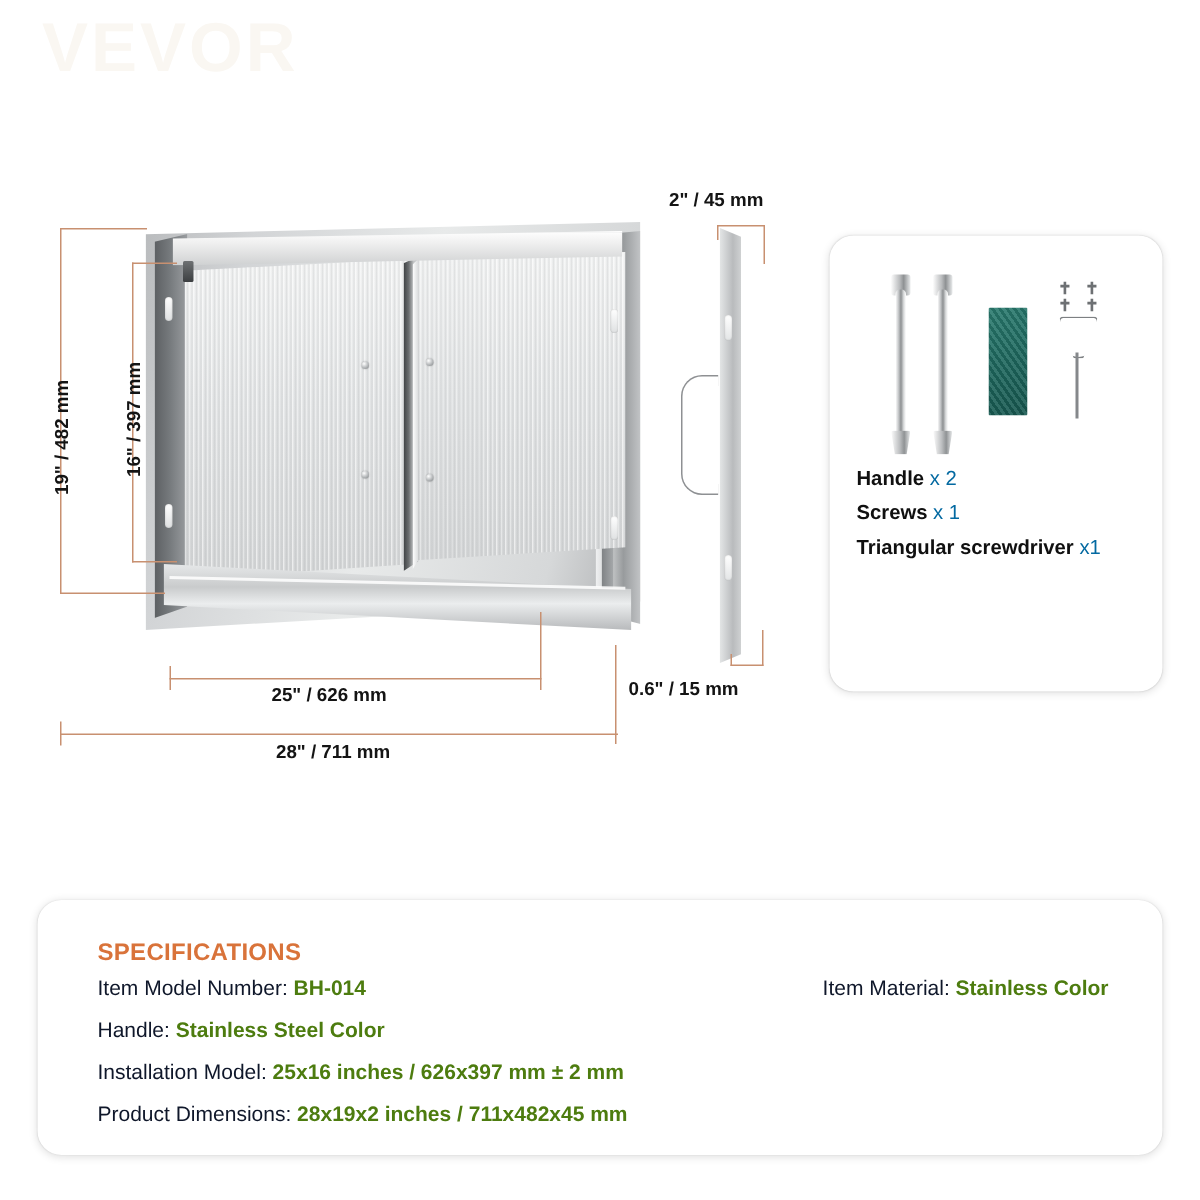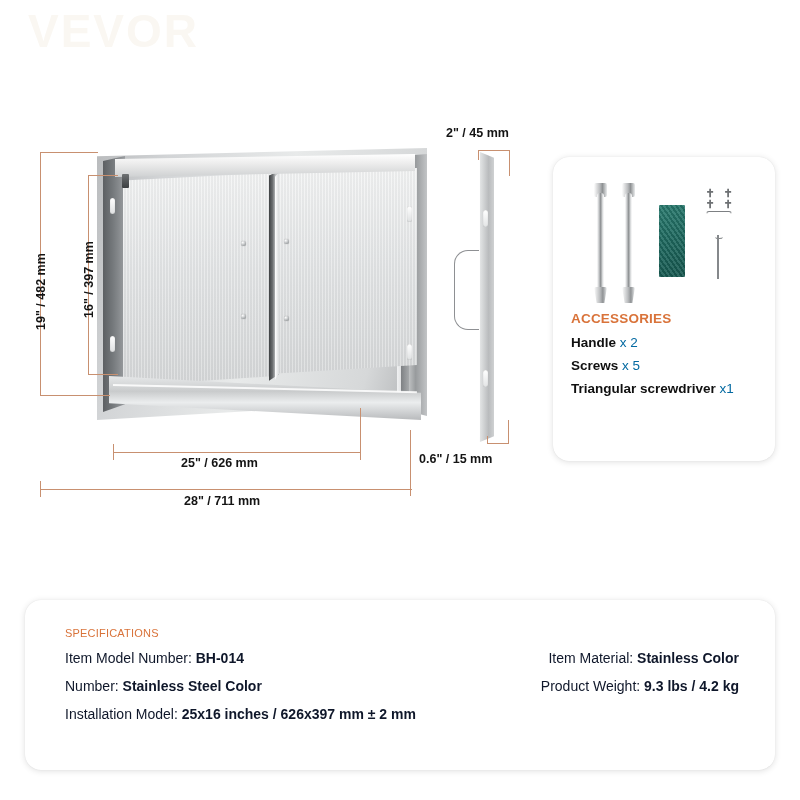--- a/index.html
+++ b/index.html
@@ -310,42 +310,42 @@
   #spec-card {
     left: 25px;
     top: 600px;
     width: 750px;
     height: 170px;
   }
   .spec-heading {
     position: absolute;
     left: 40px; top: 27px;
     color: #d9733a;
-    font-weight: normal;
-    font-size: 11px;
+    font-weight: bold;
+    font-size: 16px;
     letter-spacing: .2px;
   }
   .spec-col-left {
     position: absolute;
     left: 40px; top: 50px;
     width: 470px;
   }
   .spec-col-right {
     position: absolute;
     right: 36px; top: 50px;
     width: 300px;
     text-align: right;
   }
   .spec-row {
     font-size: 14px;
     margin-bottom: 12px;
     white-space: nowrap;
   }
   .spec-row .lbl { color: #0f172a; }
-  .spec-row .val { font-weight: bold; color: #0f172a; }
+  .spec-row .val { font-weight: bold; color: #4d7c0f; }
 </style>
 </head>
 <body>
 
 <div class="watermark">VEVOR</div>
 
 <div id="front-view">
   <div class="frame-outer"></div>
   <div class="frame-inner-shadow"></div>
   <div class="post-right"></div>
@@ -424,57 +424,56 @@
     <div class="screw" style="left:170px; top:14px;">✝</div>
     <div class="screw" style="left:152px; top:25px;">✝</div>
     <div class="screw" style="left:170px; top:25px;">✝</div>
     <div class="screwdriver">
       <div class="sd-loop"></div>
       <div class="sd-shaft"></div>
     </div>
   </div>
 
   <div class="acc-text">
-    <div class="panel-heading">ACCESSORIES</div>
     <div class="acc-row">
       <span class="nm">Handle</span>
       <span class="qt">x 2</span>
     </div>
     <div class="acc-row">
       <span class="nm">Screws</span>
-      <span class="qt">x 5</span>
+      <span class="qt">x 1</span>
     </div>
     <div class="acc-row">
       <span class="nm">Triangular screwdriver</span>
       <span class="qt">x1</span>
     </div>
   </div>
 </div>
 
 <div id="spec-card" class="card">
   <div class="spec-heading">SPECIFICATIONS</div>
 
   <div class="spec-col-left">
     <div class="spec-row">
       <span class="lbl">Item Model Number:</span>
       <span class="val">BH-014</span>
     </div>
     <div class="spec-row">
-      <span class="lbl">Number:</span>
+      <span class="lbl">Handle:</span>
       <span class="val">Stainless Steel Color</span>
     </div>
     <div class="spec-row">
       <span class="lbl">Installation Model:</span>
       <span class="val">25x16 inches / 626x397 mm ± 2 mm</span>
+    </div>
+    <div class="spec-row">
+      <span class="lbl">Product Dimensions:</span>
+      <span class="val">28x19x2 inches / 711x482x45 mm</span>
     </div>
   </div>
 
   <div class="spec-col-right">
     <div class="spec-row">
       <span class="lbl">Item Material:</span>
       <span class="val">Stainless Color</span>
     </div>
-    <div class="spec-row">
-      <span class="lbl">Product Weight:</span>
-      <span class="val">9.3 lbs / 4.2 kg</span>
-    </div>
   </div>
 </div>
 
 </body></html>

